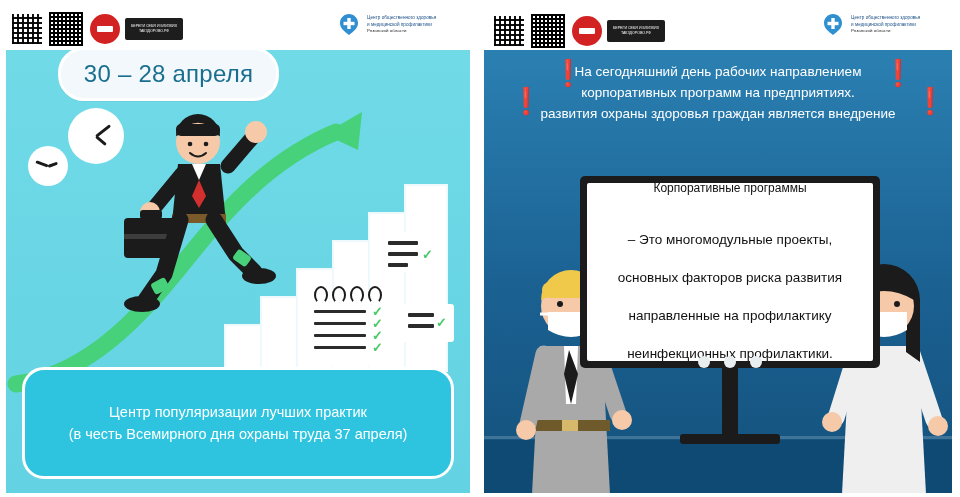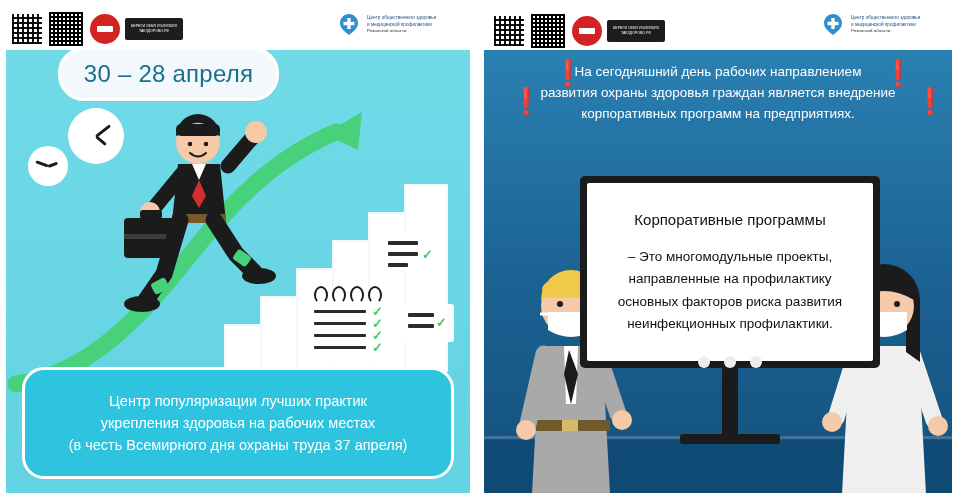--- a/index.html
+++ b/index.html
@@ -249,24 +249,24 @@
     flex-direction: column;
     align-items: center;
     justify-content: center;
     gap: 4px;
     padding: 4px 10px;
     box-sizing: border-box;
     text-align: center;
     color: #111111;
   }
   .screen-title {
-    font-size: 15px;
+    font-size: 12px;
     margin-bottom: 16px;
   }
-  .screen-line { font-size: 13.5px; line-height: 1.35; }
+  .screen-line { font-size: 13.5px; line-height: 1.35; margin-top: 16px; }
   .tv-stand {
     position: absolute;
     left: 238px; top: 364px;
     width: 16px; height: 70px;
     background: #1b1b1b;
   }
   .tv-base {
     position: absolute;
     left: 196px; top: 430px;
     width: 100px; height: 10px;
@@ -417,21 +417,20 @@
       </div>
 
       <div class="note" style="left:396px; top:300px; width:52px; height:38px;">
         <div class="note-line" style="left:6px; top:9px; width:26px; height:4px;"></div>
         <div class="note-line" style="left:6px; top:20px; width:26px; height:4px;"></div>
         <div class="check" style="left:34px; top:12px;">✓</div>
       </div>
 
       <div class="bottom-pill">
         <div>Центр популяризации лучших практик</div>
-        <div>укрепления здоровья на рабочих местах</div>
         <div>(в честь Всемирного дня охраны труда 37 апреля)</div>
       </div>
 
     </div>
   </div>
 
   <div class="slide-right">
     <div class="right-canvas">
 
       <div class="right-header">
@@ -457,22 +456,22 @@
         </div>
       </div>
 
       <div class="bang" style="left:68px; top:56px;">❗</div>
       <div class="bang" style="left:398px; top:56px;">❗</div>
       <div class="bang" style="left:26px; top:84px;">❗</div>
       <div class="bang" style="left:430px; top:84px;">❗</div>
 
       <div class="right-top-text">
         <div>На сегодняшний день рабочих направлением</div>
+        <div>корпоративных программ на предприятиях.</div>
         <div>развития охраны здоровья граждан является внедрение</div>
-        <div>корпоративных программ на предприятиях.</div>
       </div>
 
       <div class="horizon"></div>
       <div class="floor"></div>
 
       <svg style="position:absolute; left:22px; top:250px;" width="130" height="240" viewBox="0 0 130 240">
 
         <path d="M34 92 L96 92 L104 240 L26 240 Z" fill="#a9a9a9"></path>
         <path d="M58 92 L72 92 L70 150 L60 150 Z" fill="#ffffff"></path>
         <path d="M63 96 L72 120 L65 150 L58 120 Z" fill="#1b1b1b"></path>
@@ -508,22 +507,22 @@
         <circle cx="83" cy="54" r="3" fill="#1b1b1b"></circle>
         <path d="M47 62 h46 v18 q-23 14 -46 0 z" fill="#ffffff"></path>
       </svg>
 
       <div class="tv-stand"></div>
       <div class="tv-base"></div>
       <div class="screen-outer">
         <div class="screen-inner">
           <div class="screen-title">Корпоративные программы</div>
           <div class="screen-line">– Это многомодульные проекты,</div>
+          <div class="screen-line">основных факторов риска развития</div>
           <div class="screen-line">направленные на профилактику</div>
-          <div class="screen-line">основных факторов риска развития</div>
           <div class="screen-line">неинфекционных профилактики.</div>
         </div>
       </div>
       <div class="tv-lights">
         <i></i>
         <i></i>
         <i></i>
       </div>
 
     </div>

